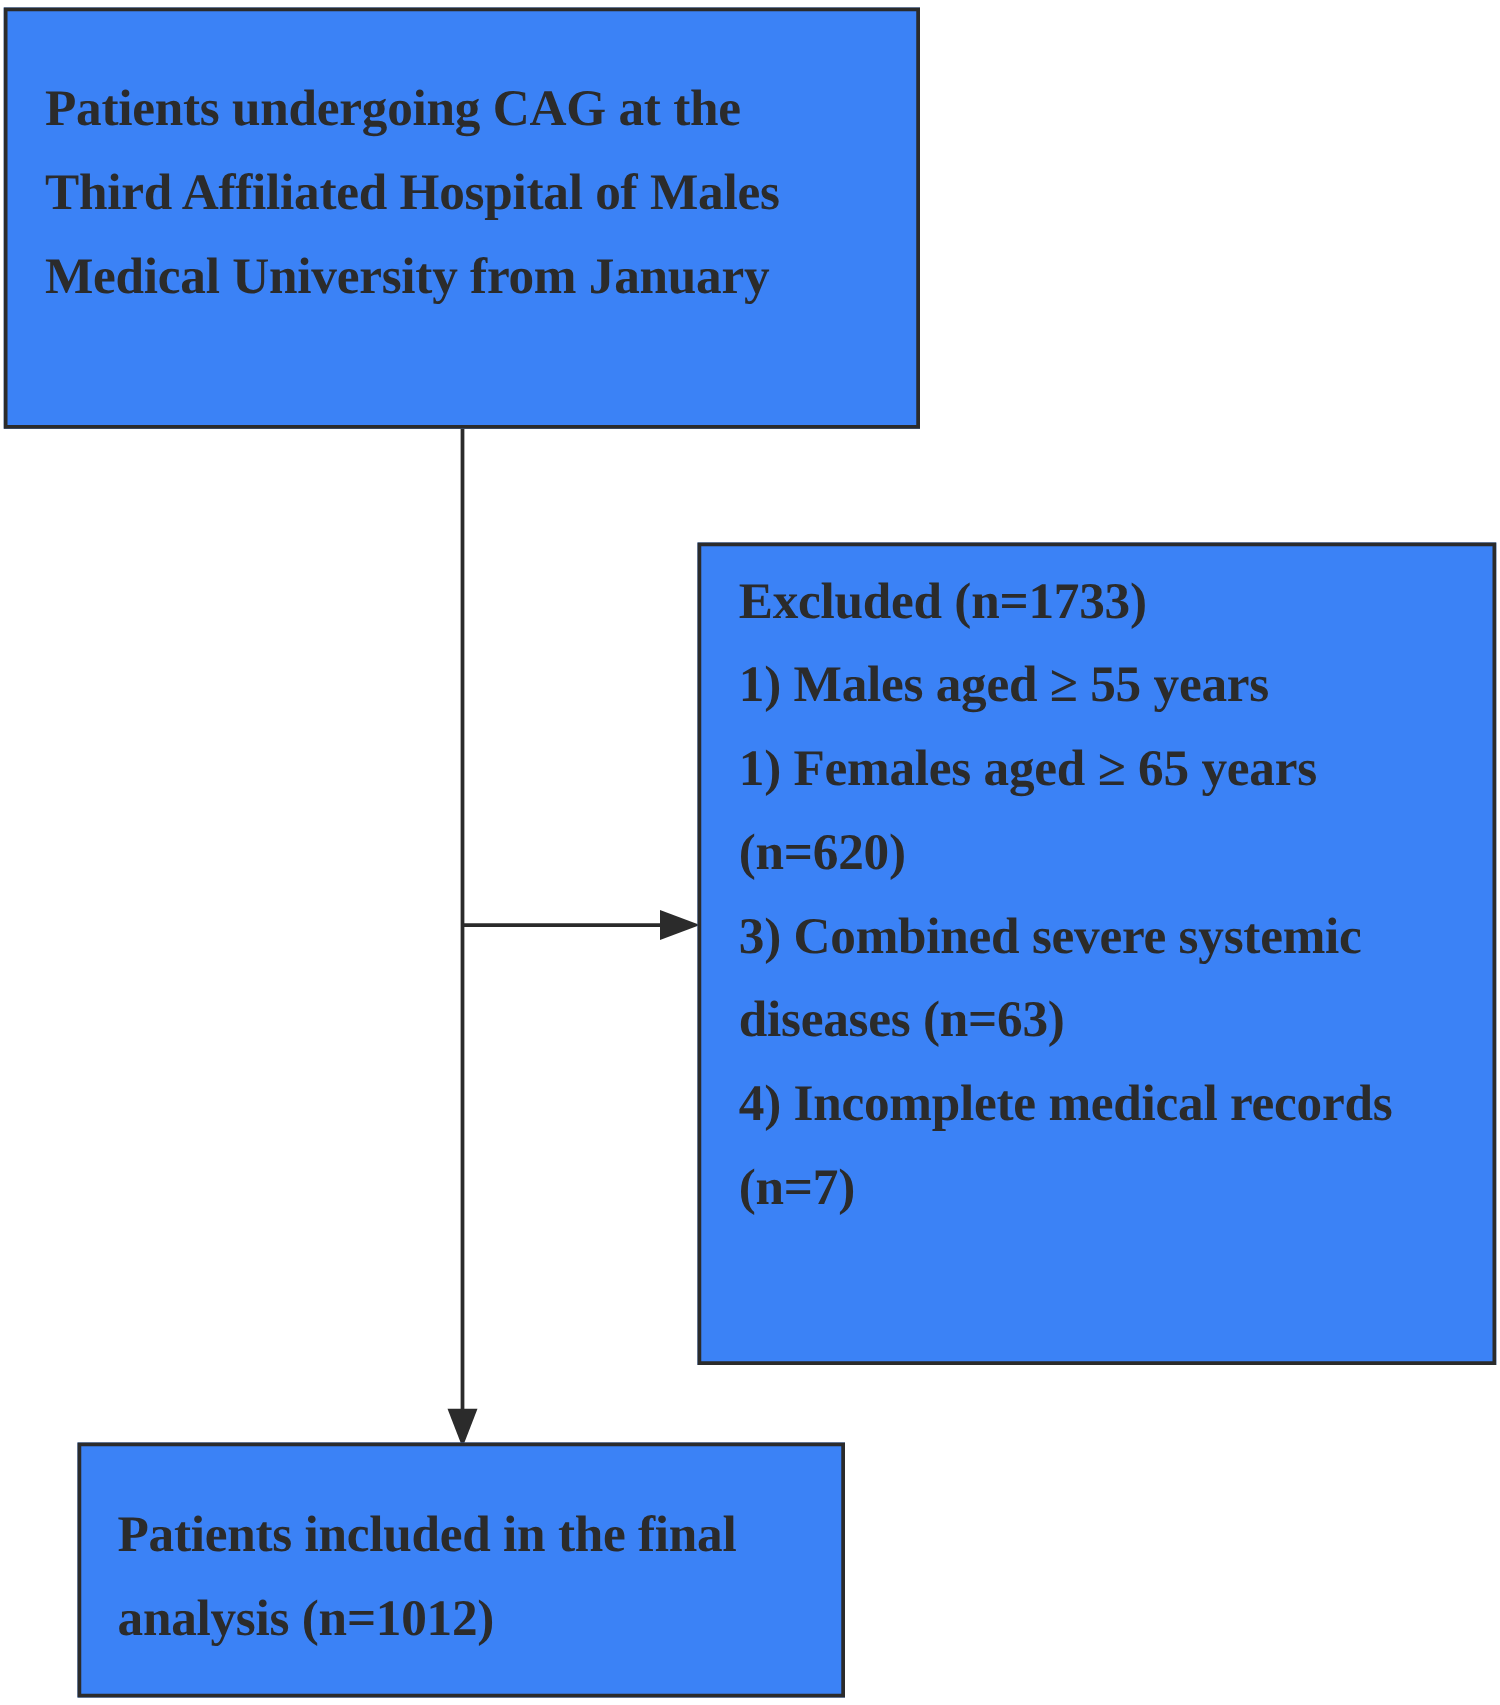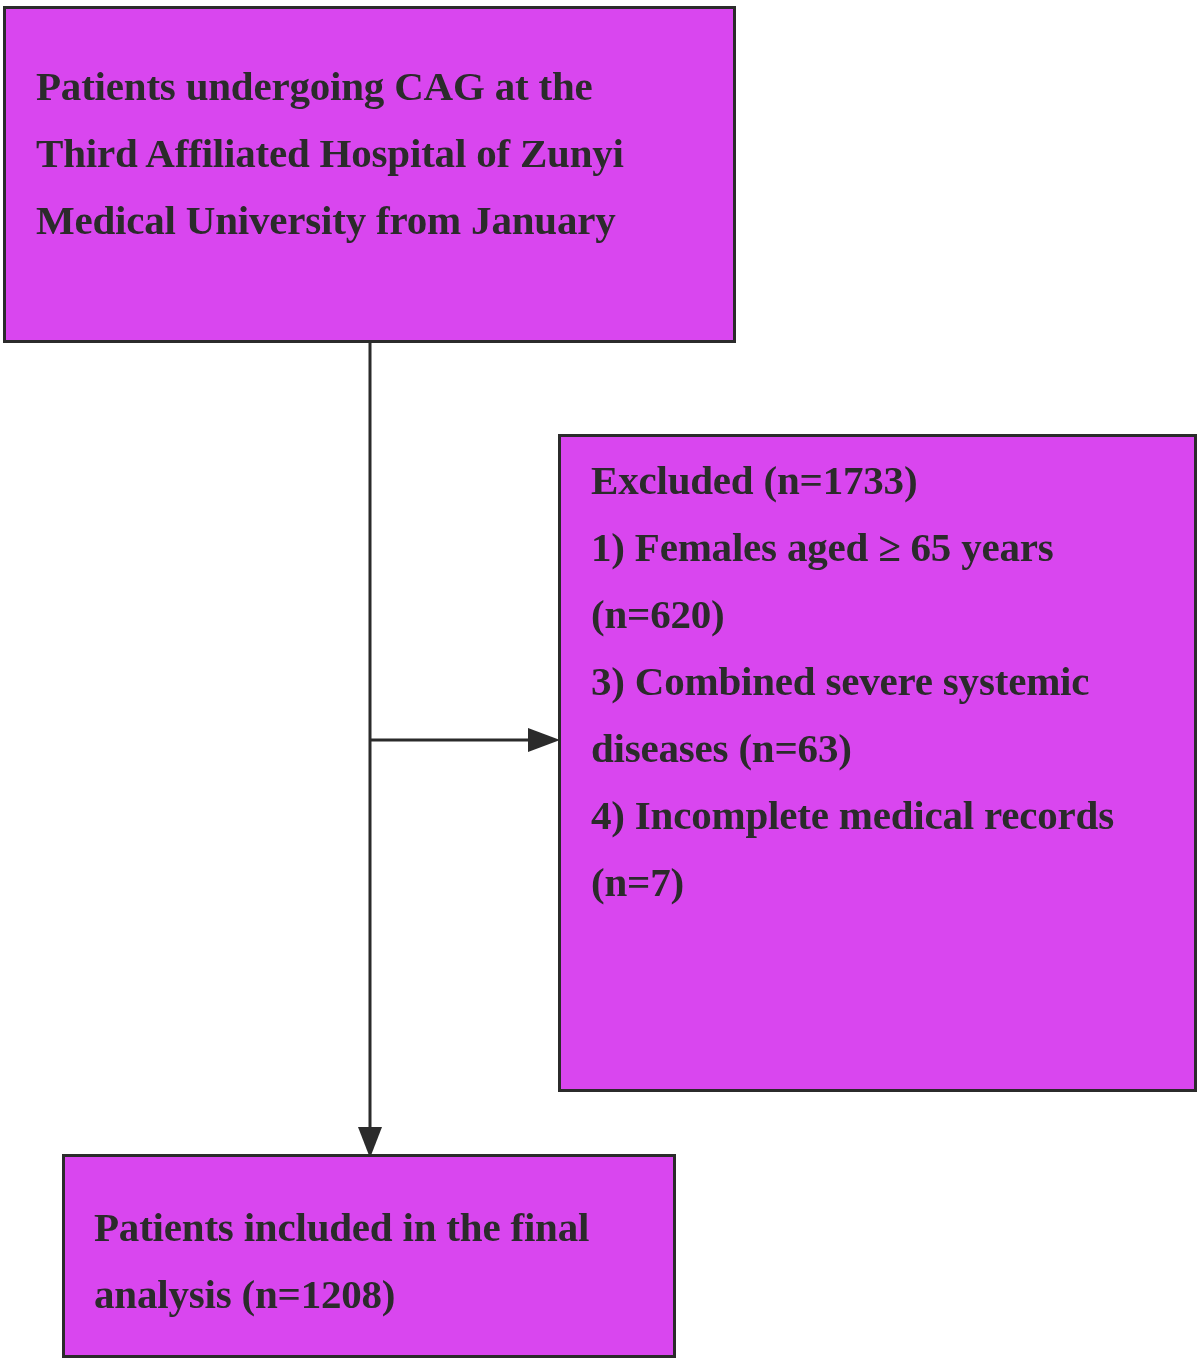--- a/index.html
+++ b/index.html
@@ -12,21 +12,21 @@
       height: 1364px;
       position: relative;
       overflow: hidden;
       font-family: "Liberation Serif", "DejaVu Serif", serif;
       color: #2b2b2b;
     }
     .box {
       position: absolute;
       box-sizing: border-box;
       border: 3px solid #2b2b2b;
-      background: #d946ef;
+      background: #3b82f6;
     }
     .box .line {
       display: block;
       font-weight: bold;
       font-size: 41px;
       line-height: 67px;
       white-space: nowrap;
       letter-spacing: -0.2px;
     }
     #box-top {
@@ -53,30 +53,31 @@
 
 <svg id="connectors" viewBox="0 0 1200 1364" xmlns="http://www.w3.org/2000/svg">
   <line x1="370" y1="343" x2="370" y2="1132" stroke="#2b2b2b" stroke-width="3"></line>
   <polygon points="358,1127 382,1127 370,1158" fill="#2b2b2b"></polygon>
   <line x1="370" y1="740" x2="532" y2="740" stroke="#2b2b2b" stroke-width="3"></line>
   <polygon points="528,728 528,752 560,740" fill="#2b2b2b"></polygon>
 </svg>
 
 <div id="box-top" class="box">
   <span class="line">Patients undergoing CAG at the</span>
-  <span class="line">Third Affiliated Hospital of Zunyi</span>
+  <span class="line">Third Affiliated Hospital of Males</span>
   <span class="line">Medical University from January</span>
 </div>
 
 <div id="box-excluded" class="box">
   <span class="line">Excluded (n=1733)</span>
+  <span class="line">1) Males aged ≥ 55  years</span>
   <span class="line">1) Females aged ≥ 65 years</span>
   <span class="line">(n=620)</span>
   <span class="line">3) Combined severe systemic</span>
   <span class="line">diseases (n=63)</span>
   <span class="line">4) Incomplete medical records</span>
   <span class="line">(n=7)</span>
 </div>
 
 <div id="box-final" class="box">
   <span class="line">Patients included in the final</span>
-  <span class="line">analysis (n=1208)</span>
+  <span class="line">analysis (n=1012)</span>
 </div>
 
 </body></html>

